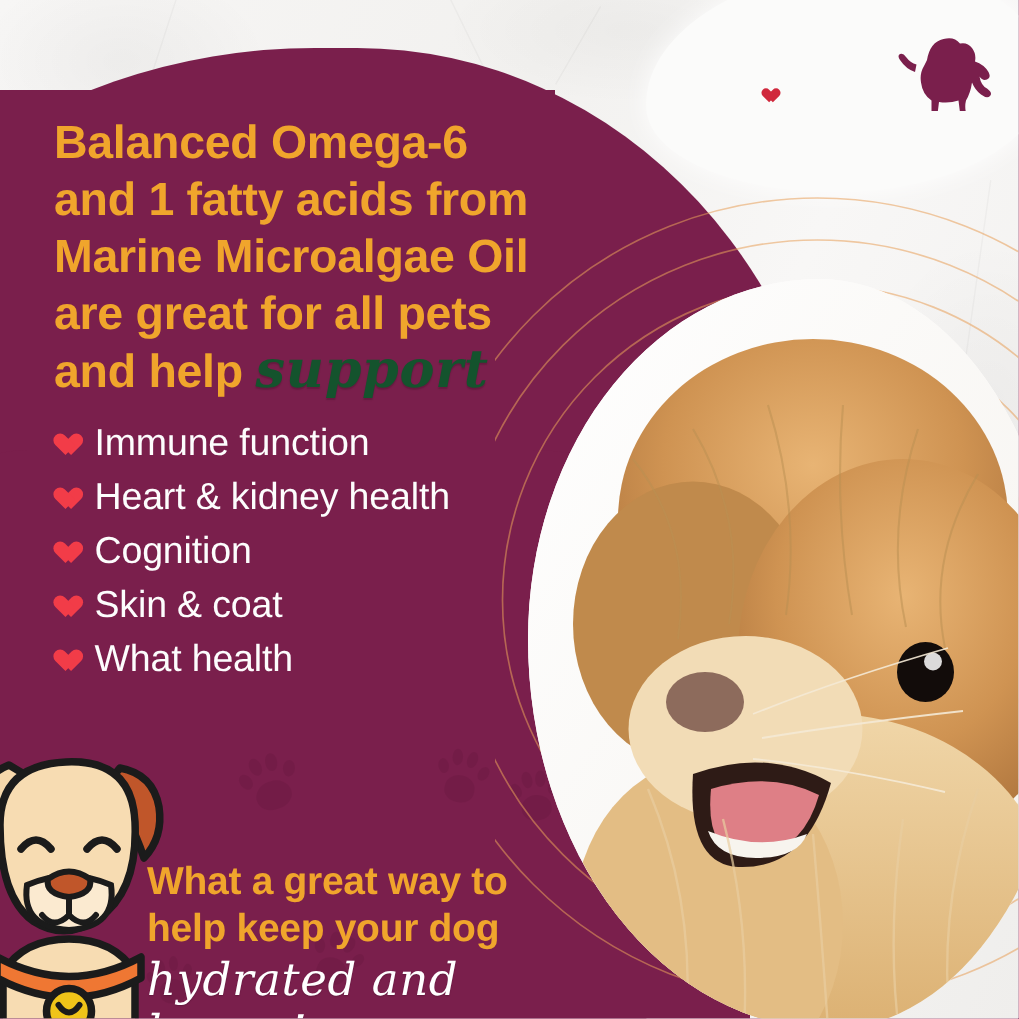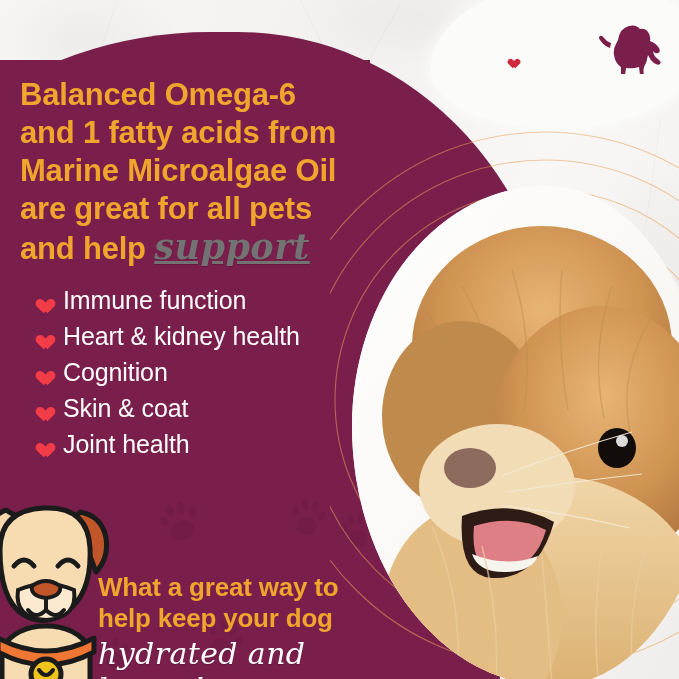--- a/index.html
+++ b/index.html
@@ -71,35 +71,34 @@
   
   .photo-clip{
     position:absolute;left:352px;top:186px;width:360px;height:500px;
     overflow:hidden;
     border-radius:54% 46% 44% 56% / 48% 52% 48% 52%;
     background:#fdfcfb;
   }
 
   
   .headline{
-    position:absolute;left:20px;top:76px;width:400px;
+    position:absolute;left:36px;top:76px;width:400px;
     color:#f0a52c;font-weight:700;font-size:31px;line-height:38px;
     letter-spacing:-.2px;
   }
   .script{
     font-family:"DejaVu Serif", serif;
-    font-style:italic;font-weight:700;color:#737373;
+    font-style:italic;font-weight:700;color:#14532d;
     font-size:35px;letter-spacing:.5px;
     text-shadow:0 1px 1px rgba(0,0,0,.18);
-    text-decoration:underline;
   }
 
   
   .bullets{position:absolute;left:33px;top:282px;width:400px;}
-  .bullet{display:flex;align-items:center;height:36px;}
+  .bullet{display:flex;align-items:flex-start;height:36px;}
   .heart{
     position:relative;width:17px;height:16px;margin-right:13px;flex:0 0 auto;
   }
   .heart:before,.heart:after{
     content:"";position:absolute;width:9px;height:14px;
     background:#f23c48;border-radius:9px 9px 0 0;top:1px;
   }
   .heart:before{left:8.2px;transform:rotate(45deg);transform-origin:0 100%;}
   .heart:after{left:8.2px;transform:rotate(-45deg);transform-origin:100% 100%;}
   .bullet-label{color:#fdfdfd;font-size:25px;font-weight:400;line-height:26px;letter-spacing:-.1px;}
@@ -285,21 +284,21 @@
     <div class="bullet">
       <span class="heart"></span>
       <span class="bullet-label">Cognition</span>
     </div>
     <div class="bullet">
       <span class="heart"></span>
       <span class="bullet-label">Skin &amp; coat</span>
     </div>
     <div class="bullet">
       <span class="heart"></span>
-      <span class="bullet-label">Joint health</span>
+      <span class="bullet-label">What health</span>
     </div>
   </div>
 
   <div class="footer">
     <div class="foot-line">What a great way to</div>
     <div class="foot-line">help keep your dog</div>
     <div class="foot-script">hydrated and happy!</div>
   </div>
 
   <div class="logo">

